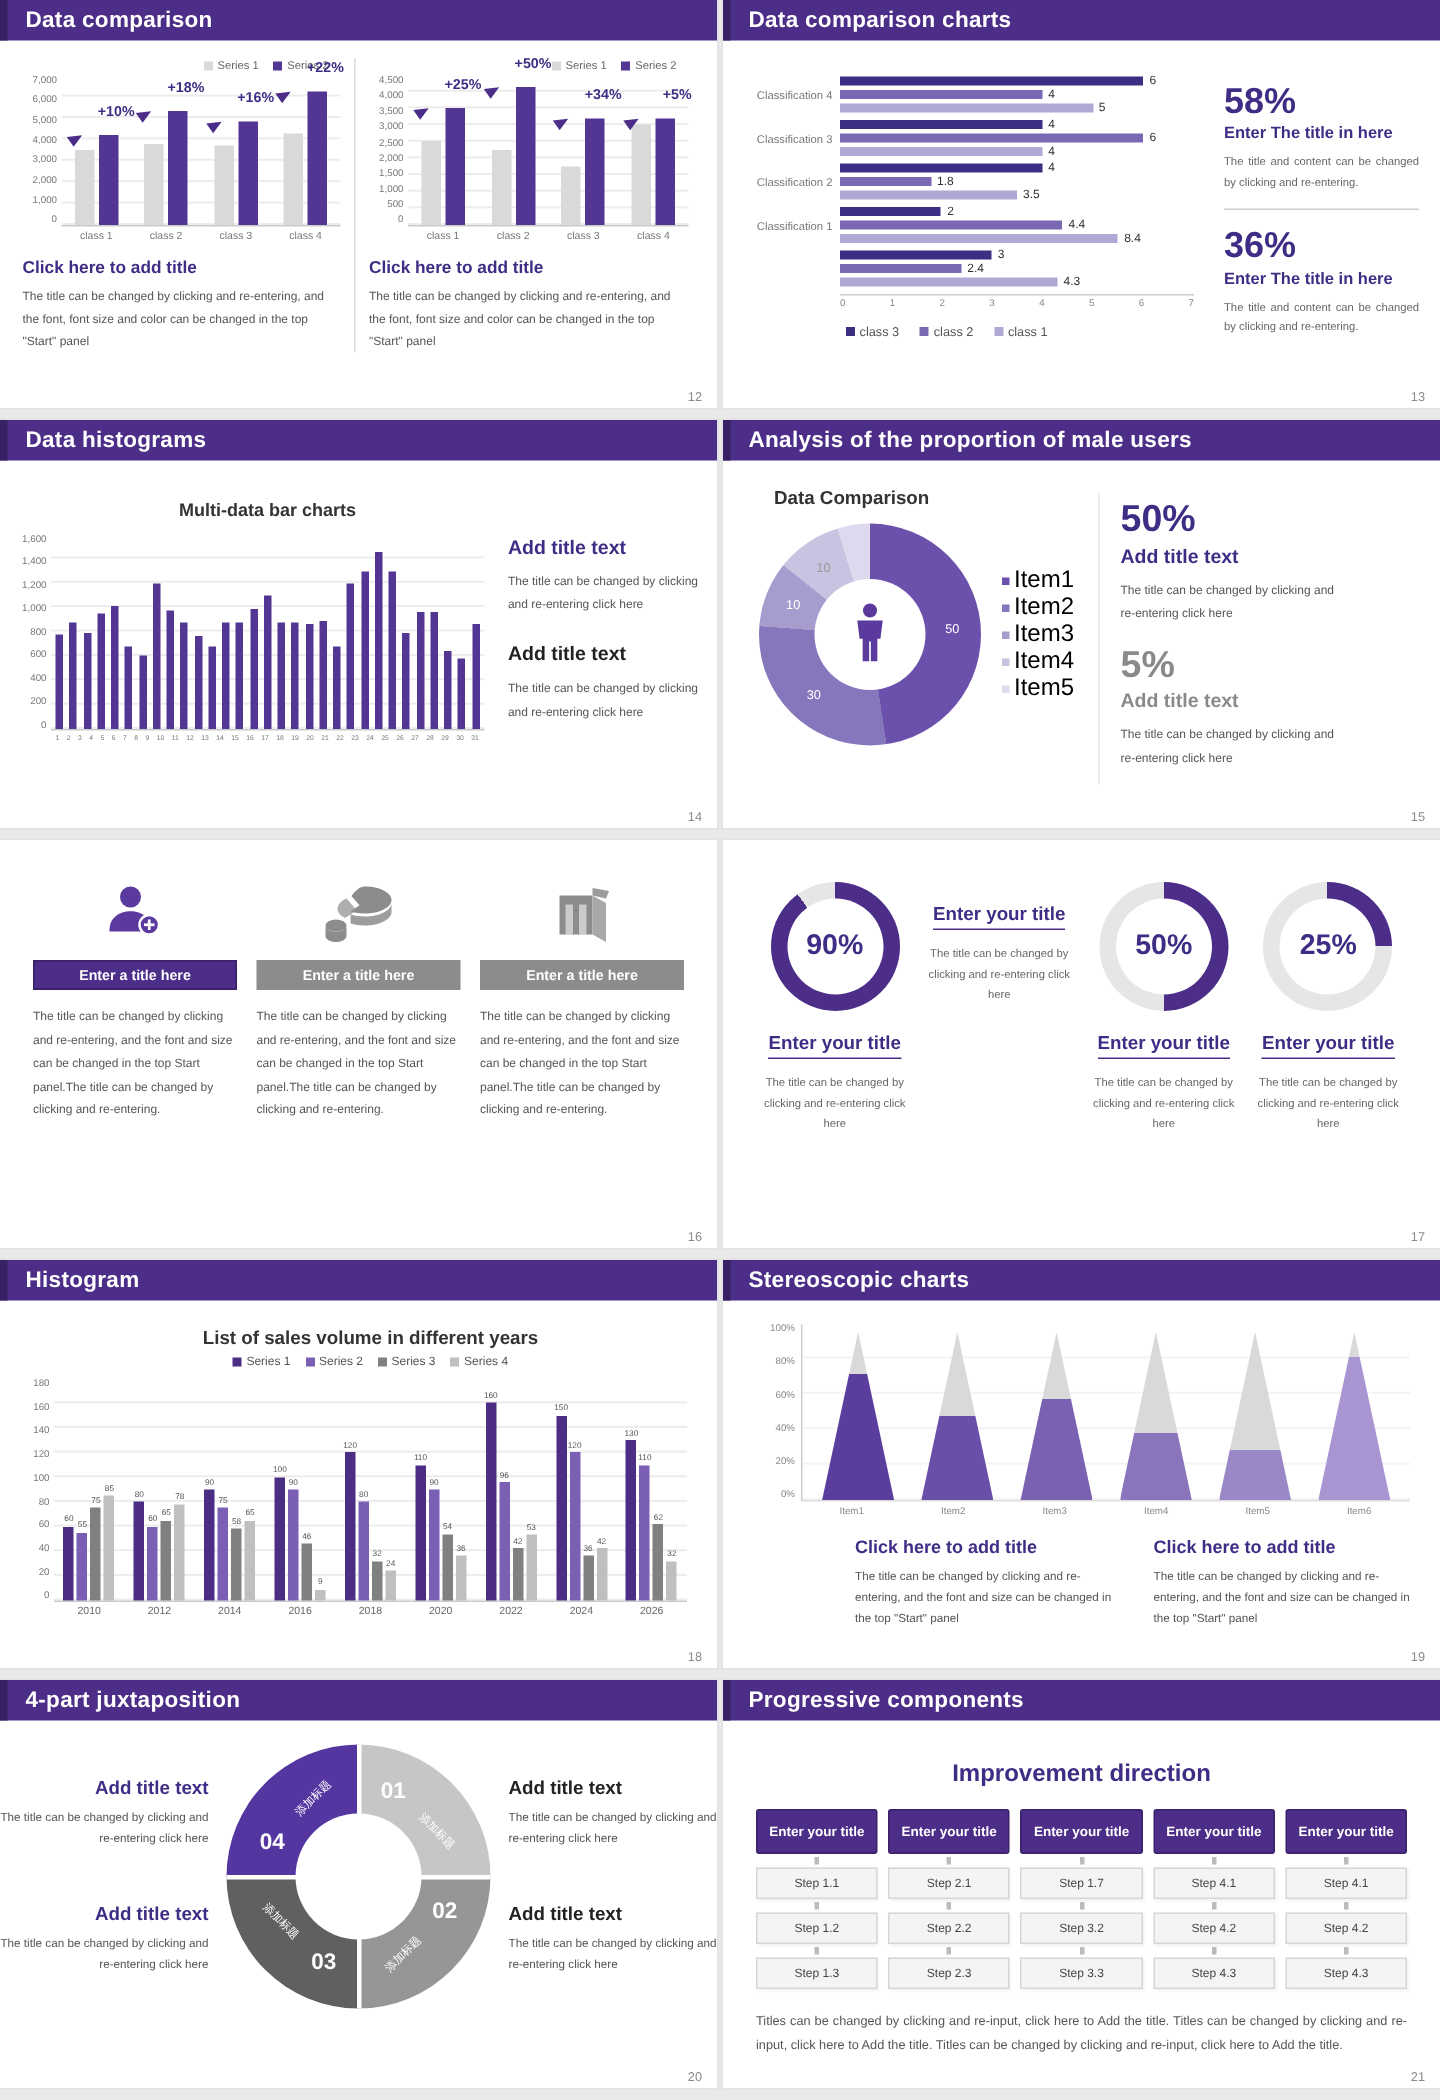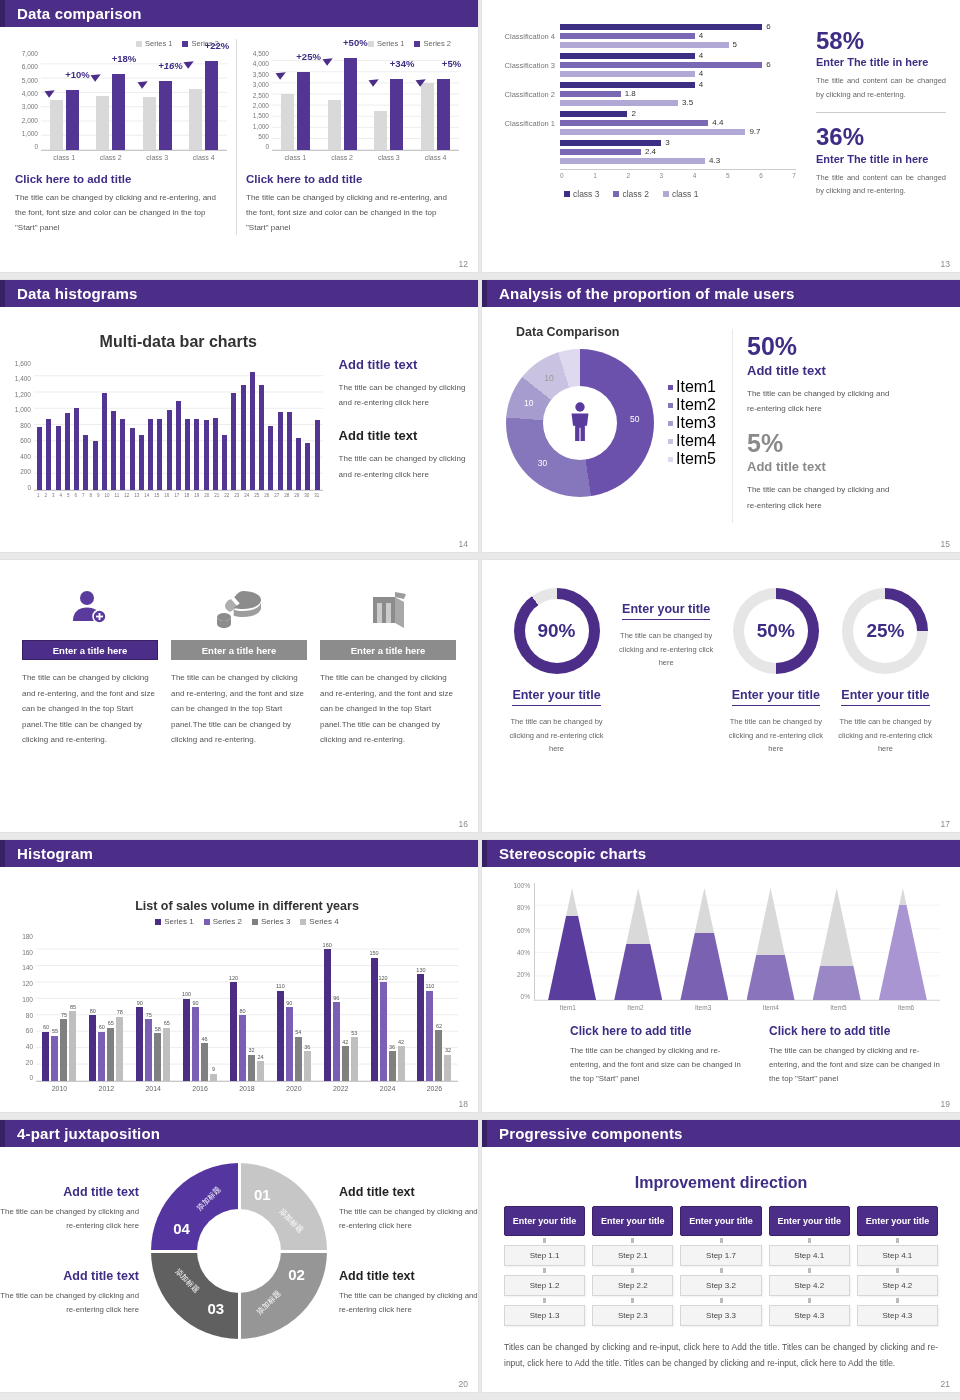--- a/index.html
+++ b/index.html
@@ -54,21 +54,21 @@
   .hleg { display:flex; gap:14px; margin:10px 0 0 66px; font-size:8.5px; color:#555; }
   .stats13 { margin-left:16px; margin-top:4px; width:130px; }
   .bigpct { font-size:24px; font-weight:bold; color:#3f2d85; line-height:1.1; }
   .stat h4 { font-size:11px; color:#3f2d85; margin:2px 0 6px; }
   .stat p { font-size:7.5px; color:#666; line-height:1.8; margin:0; text-align:justify; }
   .statdiv { border:none; border-top:1px solid #ccc; margin:11px 0; }
 
   
   .sbody14 { display:flex; padding:26px 8px 0 8px; }
   .histwrap { width:316px; }
-  .cht { font-size:16px; text-align:center; margin:0 0 10px 26px; color:#333; font-weight:bold; }
+  .cht { font-size:12px; text-align:center; margin:0 0 10px 26px; color:#333; font-weight:bold; }
   .histbars { flex:1; display:flex; align-items:flex-end; justify-content:space-between; padding:0 3px; }
   .s14bar { width:5px; display:block; background:#533593; }
   .xrow14 { display:flex; justify-content:space-between; font-size:4.5px; color:#777; margin-left:26px; margin-top:2px; padding:0 3px; }
   .sects14 { margin:24px 0 0 16px; width:132px; }
   .sects14 h4 { font-size:13px; margin:0 0 8px; }
   .sects14 h4.purp { color:#3f2d85; }
   .sects14 h4.dark { color:#222; margin-top:18px; }
   .sects14 p { font-size:8px; color:#555; line-height:1.9; margin:0; }
 
   
@@ -98,21 +98,21 @@
   
   #g17 { display:flex; justify-content:space-between; padding:28px 24px 0; }
   .gcol { width:101px; display:flex; flex-direction:column; align-items:center; }
   .gauge { width:86px; height:86px; border-radius:50%; position:relative; }
   .ghole { position:absolute; inset:11px; background:#fff; border-radius:50%; display:flex; align-items:center;
            justify-content:center; font-size:19px; font-weight:bold; color:#3f2d85; }
   .gcol h4 { font-size:12.5px; color:#3f2d85; margin:14px 0 9px; border-bottom:1px solid #4c2d88; padding-bottom:3px; }
   .gcol p { font-size:7.5px; color:#666; text-align:center; line-height:1.8; margin:0; }
 
   
-  .sbody18 { padding:32px 20px 0 12px; }
+  .sbody18 { padding:18px 20px 0 12px; }
   .cht18 { font-size:12.5px; text-align:center; margin:0 0 4px 24px; color:#333; }
   #leg18 { display:flex; justify-content:center; gap:10px; font-size:8px; color:#555; margin:0 0 8px 24px; }
   .ylab18 { width:24px; }
   .g18 { display:flex; align-items:flex-end; height:100%; }
   .b18w { display:flex; flex-direction:column; align-items:center; justify-content:flex-end; height:100%; width:9px; }
   .b18w span { font-size:5.5px; color:#555; margin-bottom:1px; line-height:1; white-space:nowrap; }
   .b18w i { width:7px; display:block; }
   .xrow18 { display:flex; justify-content:space-around; margin-left:24px; font-size:7px; color:#666; margin-top:3px; }
 
   
@@ -200,21 +200,21 @@
                 </div>
                 <div class="grp">
                   <i class="vbar" style="height: 54.2857px; background: rgb(217, 217, 217);"></i>
                   <i class="vbar" style="height: 75.7143px; background: rgb(83, 53, 147);"></i>
                   <span class="pct" style="bottom: 85.7143px;">+18%</span>
                   <span class="arr" style="bottom: 69.7143px;"></span>
                 </div>
                 <div class="grp">
                   <i class="vbar" style="height: 52.8571px; background: rgb(217, 217, 217);"></i>
                   <i class="vbar" style="height: 68.5714px; background: rgb(83, 53, 147);"></i>
-                  <span class="pct" style="bottom: 78.5714px; font-style: italic;">+16%</span>
+                  <span class="pct" style="bottom: 78.5714px;">+16%</span>
                   <span class="arr" style="bottom: 62.5714px;"></span>
                 </div>
                 <div class="grp">
                   <i class="vbar" style="height: 61.4286px; background: rgb(217, 217, 217);"></i>
                   <i class="vbar" style="height: 88.5714px; background: rgb(83, 53, 147);"></i>
                   <span class="pct" style="bottom: 98.5714px;">+22%</span>
                   <span class="arr" style="bottom: 82.5714px;"></span>
                 </div>
               </div>
             </div>
@@ -292,20 +292,23 @@
         <div class="cap">
           <h4>Click here to add title</h4>
           <p>The title can be changed by clicking and re-entering, and the font, font size and color can be changed in the top "Start" panel</p>
         </div>
       </div>
     </div>
     <span class="pnum">12</span>
   </section>
 
   <section class="slide">
+    <header class="shead">
+      <span class="stitle">Data comparison charts</span>
+    </header>
     <div class="sbody13">
       <div id="c13" class="hbarchart">
           <div class="hrow">
             <span class="hlab">Classification 4</span>
             <div class="hbars">
               <div class="hline">
                 <i class="hbarbar" style="width: 202.286px; background: rgb(59, 46, 131);"></i>
                 <span class="hval">6</span>
               </div>
               <div class="hline">
@@ -358,21 +361,21 @@
               <div class="hline">
                 <i class="hbarbar" style="width: 67.4286px; background: rgb(59, 46, 131);"></i>
                 <span class="hval">2</span>
               </div>
               <div class="hline">
                 <i class="hbarbar" style="width: 148.343px; background: rgb(122, 104, 180);"></i>
                 <span class="hval">4.4</span>
               </div>
               <div class="hline">
                 <i class="hbarbar" style="width: 185.429px; background: rgb(178, 168, 214);"></i>
-                <span class="hval">9.7</span>
+                <span class="hval">8.4</span>
               </div>
             </div>
           </div>
           <div class="hrow">
             <span class="hlab"></span>
             <div class="hbars">
               <div class="hline">
                 <i class="hbarbar" style="width: 101.143px; background: rgb(59, 46, 131);"></i>
                 <span class="hval">3</span>
               </div>

